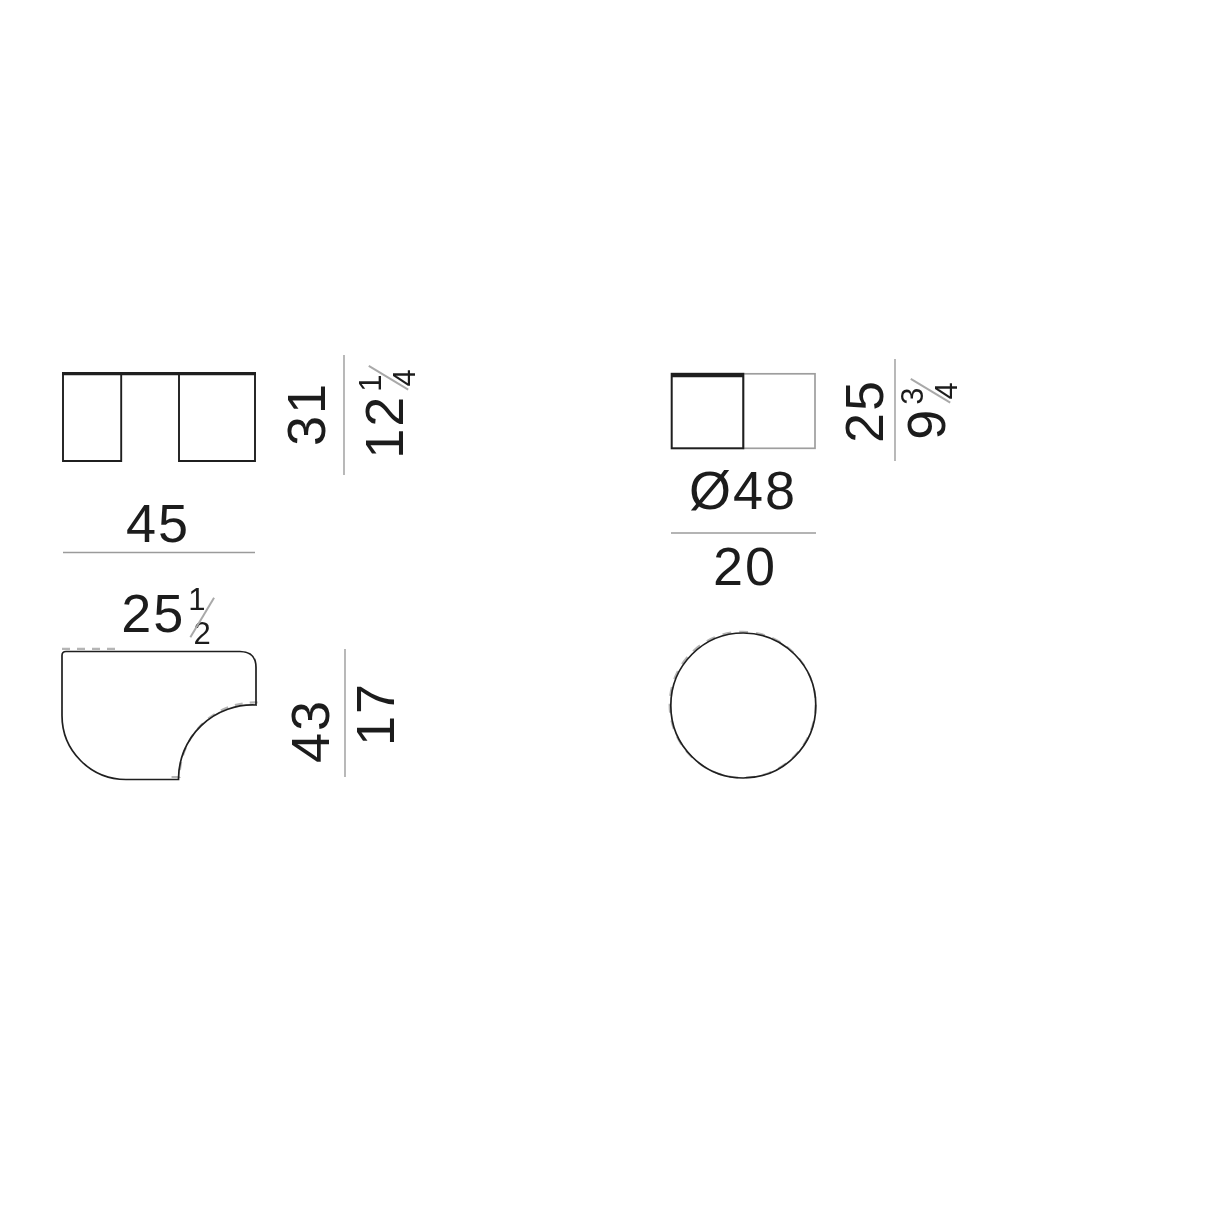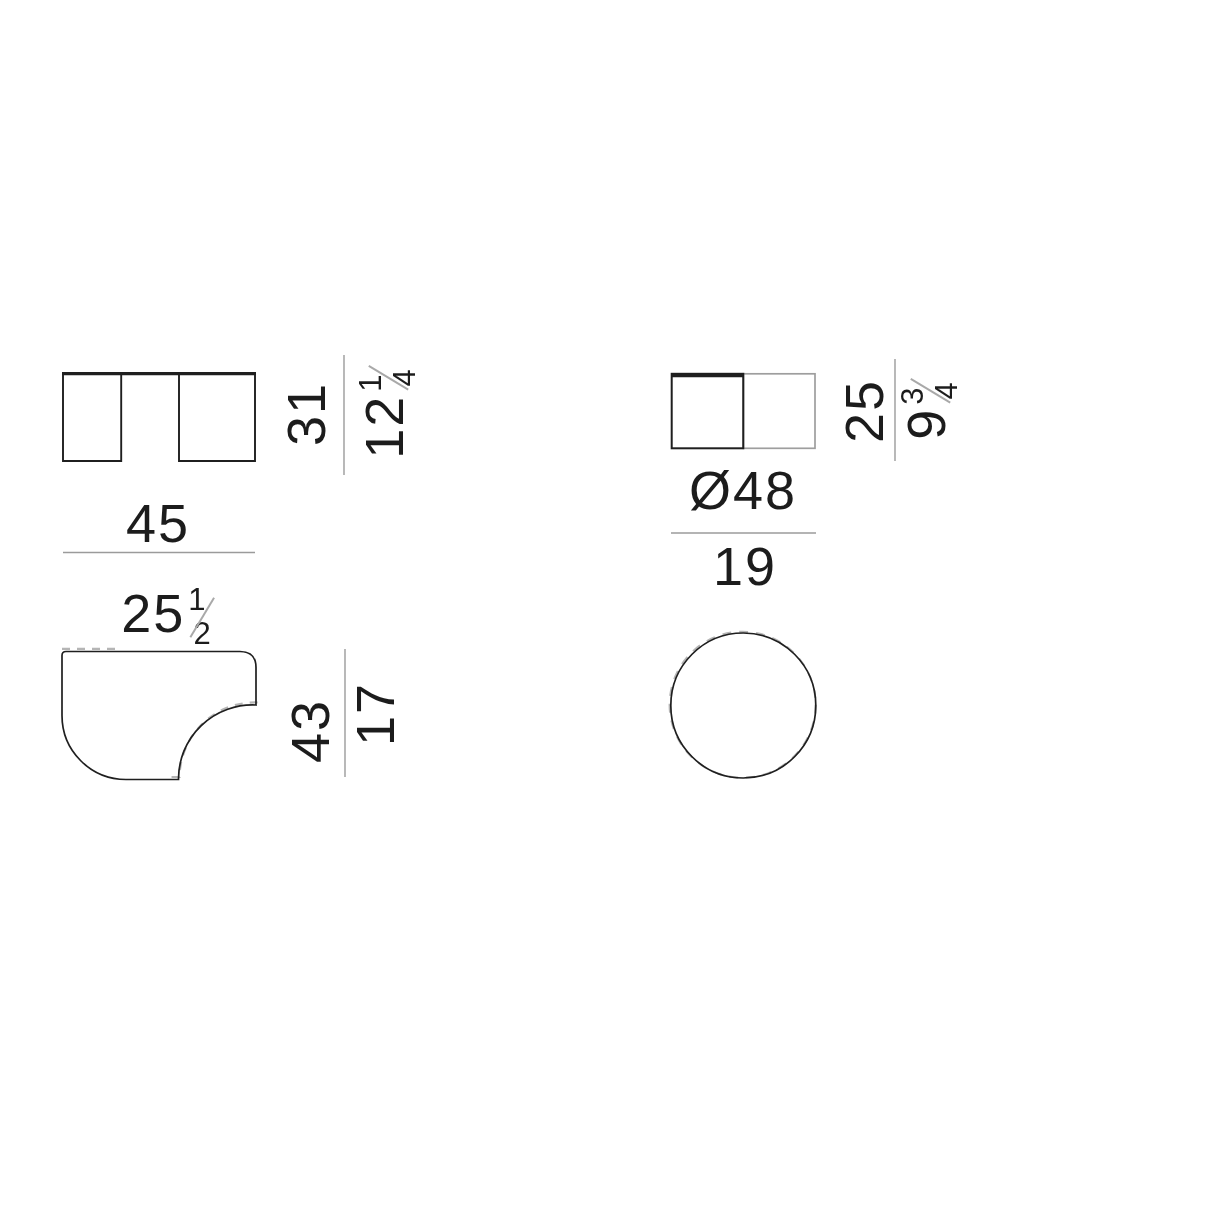--- a/index.html
+++ b/index.html
@@ -93,15 +93,15 @@
   <div class="dim rot" style="left:310px; top:731px">43</div>
 
   <div class="dim rot" style="left:375px; top:714px">17</div>
 
   <div class="dim rot" style="left:864px; top:411px">25</div>
 
   <div class="dim rot" style="left:929px; top:411px"><span>9</span><span class="sup">3</span><span class="fslash"></span><span class="sub">4</span></div>
 
   <div class="dim" style="left:743px; top:490px">Ø48</div>
 
-  <div class="dim" style="left:745px; top:566px">19</div>
+  <div class="dim" style="left:745px; top:566px">20</div>
 
 </div>
 
 </body></html>

